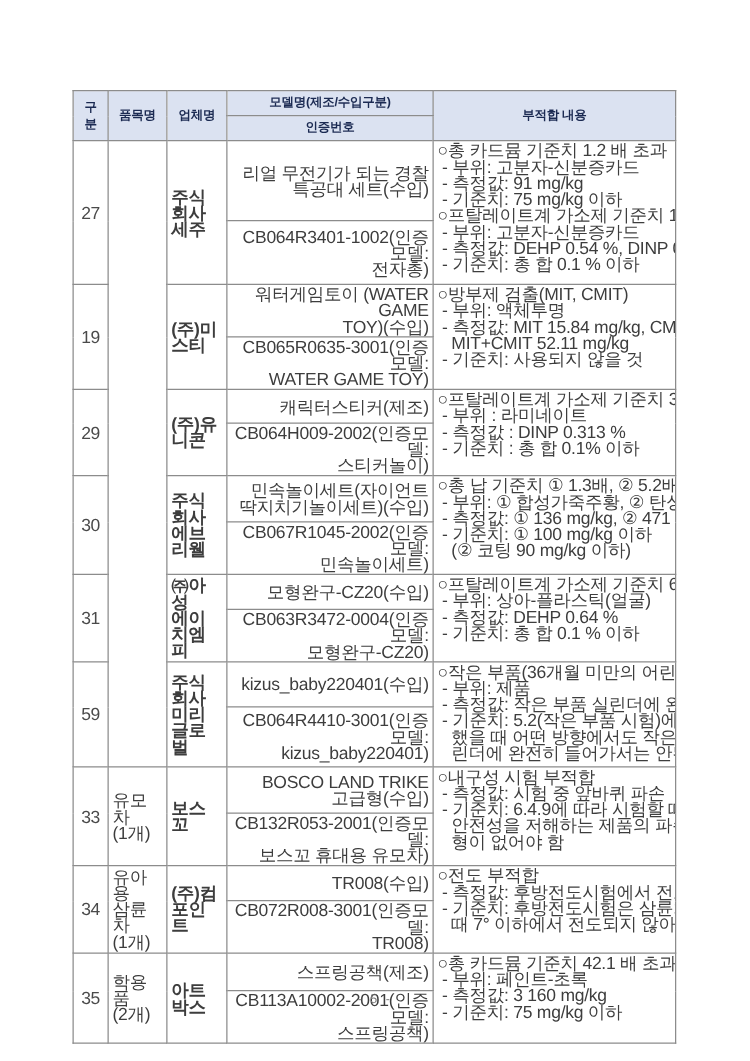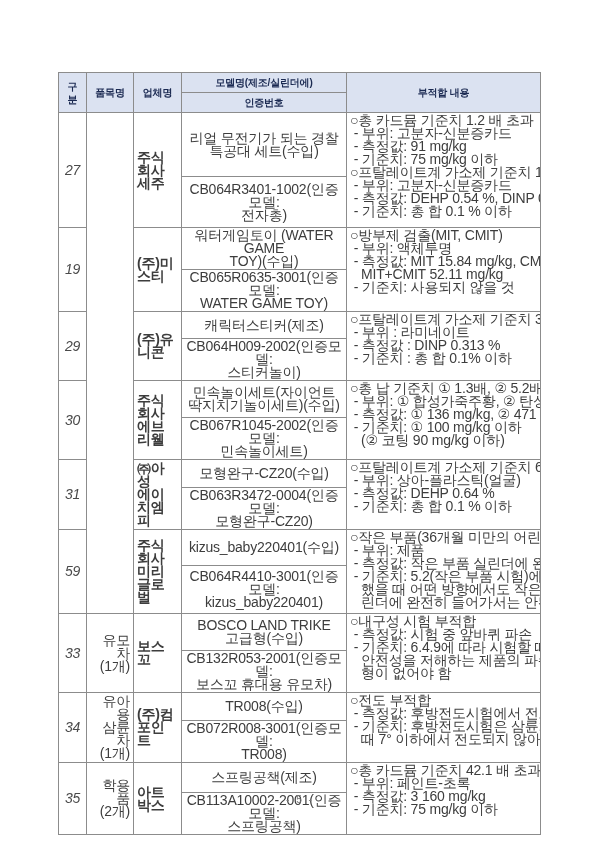--- a/index.html
+++ b/index.html
@@ -32,34 +32,34 @@
     color:#1b2a52;
     font-weight:bold;
     font-size:10px;
     text-align:center;
     vertical-align:middle;
     white-space:pre-line;
     line-height:13px;
   }
   td.no{
     text-align:center;vertical-align:middle;
-    color:#4a4a4a;font-size:9px;font-style:italic;
+    color:#4a4a4a;font-size:9px;
   }
   td.item{
-    text-align:right;vertical-align:middle;
+    text-align:left;vertical-align:middle;
     white-space:pre-line;
   }
   td.company{
     text-align:left;vertical-align:middle;
     white-space:pre-line;
     padding-left:5px;
     font-weight:bold;
   }
   td.model, td.cert{
-    text-align:center;vertical-align:middle;
+    text-align:right;vertical-align:middle;
     white-space:pre-line;
     padding-left:6px;
     line-height:14px;
   }
   td.details{
     text-align:left;vertical-align:top;
     white-space:pre;
     font-size:8.5px;
     line-height:14px;
     letter-spacing:-0.3px;
@@ -84,21 +84,21 @@
         <col style="width:48px">
         <col style="width:165px">
         <col style="width:194px">
     </colgroup>
     <thead>
       <tr style="height:20px">
         <th rowspan="2">구
 분</th>
         <th rowspan="2">품목명</th>
         <th rowspan="2">업체명</th>
-        <th>모델명(제조/실린더에)</th>
+        <th>모델명(제조/수입구분)</th>
         <th rowspan="2">부적합 내용</th>
       </tr>
       <tr style="height:20px">
         <th>인증번호</th>
       </tr>
     </thead>
     <tbody>
 
       <tr style="height:64px">
         <td class="no" rowspan="2">27</td>

